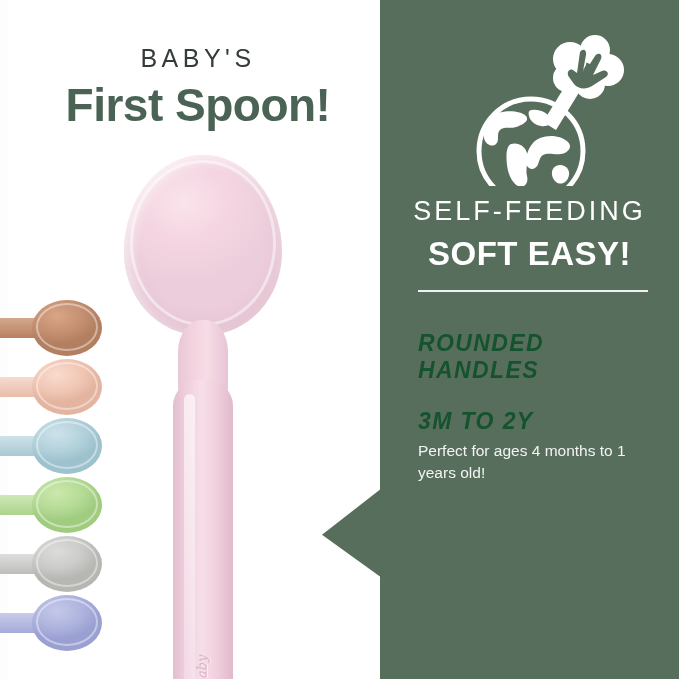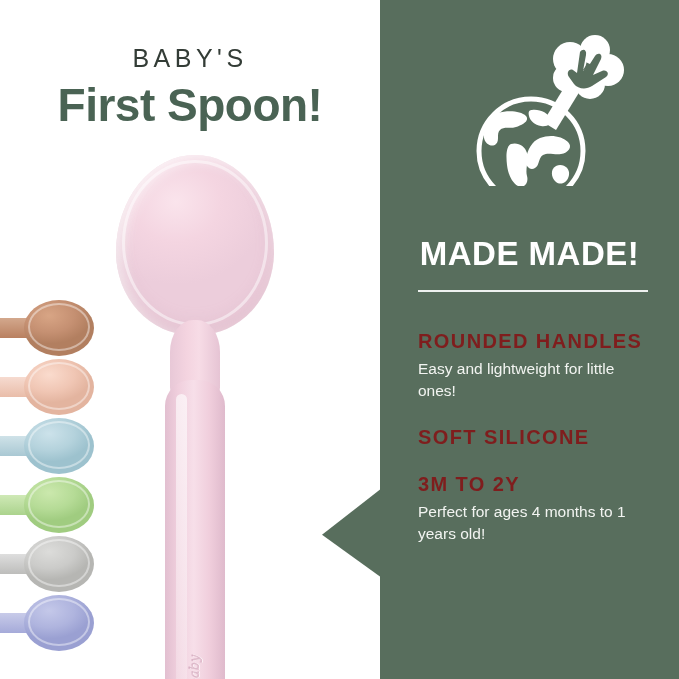--- a/index.html
+++ b/index.html
@@ -5,21 +5,21 @@
   html,body{margin:0;padding:0;}
   body{
     width:679px;height:679px;
     font-family:"Liberation Sans", sans-serif;
     background:#ffffff;
     overflow:hidden;
   }
   .canvas{position:relative;width:679px;height:679px;background:#fdfdfd;overflow:hidden;}
 
   
-  .left-pane{position:absolute;left:0;top:0;width:380px;height:679px;background:#ffffff;}
+  .left-pane{position:absolute;left:8px;top:0;width:380px;height:679px;background:#ffffff;}
 
   .eyebrow{
     position:absolute;left:0;top:44px;width:380px;text-align:center;
     font-size:25px;letter-spacing:4.5px;color:#333c36;font-weight:400;
   }
   .headline{
     position:absolute;left:0;top:78px;width:380px;text-align:center;
     font-size:46px;font-weight:700;color:#4a6354;letter-spacing:-0.5px;
   }
 
@@ -98,21 +98,21 @@
     font-size:33px;letter-spacing:0.5px;color:#ffffff;font-weight:700;
   }
   .divider{
     position:absolute;left:418px;top:290px;width:230px;height:2px;
     background:#ffffff;opacity:.9;
   }
 
   .features{position:absolute;left:418px;top:330px;width:236px;}
   .feature{margin-bottom:24px;}
   .f-title{
-    font-size:20px;font-weight:700;color:#7f1d1d;letter-spacing:1.4px;margin-bottom:5px;
+    font-size:23px;font-weight:700;color:#14532d;letter-spacing:1.4px;margin-bottom:5px;font-style:italic;
   }
   .f-body{
     font-size:15.5px;color:#f2f4f1;line-height:1.42;font-weight:400;
   }
 </style>
 </head>
 <body>
 
 <div class="canvas">
 
@@ -194,30 +194,29 @@
           <path d="M160 112 C170 108 182 110 188 116 C193 121 188 127 181 128
                    C174 129 168 126 163 129 C158 132 160 139 155 142
                    C150 145 145 140 146 134 C147 124 152 115 160 112 Z"></path>
           <path d="M176 140 C183 137 190 142 189 149 C188 156 181 160 176 156
                    C171 152 170 143 176 140 Z"></path>
         </g>
       </g>
     </svg>
   </div>
 
-  <div class="panel-title2">MADE MADE!</div>
+  <div class="panel-title">SELF-FEEDING</div>
+  <div class="panel-title2">SOFT EASY!</div>
   <div class="divider"></div>
 
   <div class="features">
     <div class="feature">
       <div class="f-title">ROUNDED HANDLES</div>
-      <div class="f-body">Easy and lightweight for little ones!</div>
     </div>
     <div class="feature">
-      <div class="f-title">SOFT SILICONE</div>
     </div>
     <div class="feature">
       <div class="f-title">3M TO 2Y</div>
       <div class="f-body">Perfect for ages 4 months to 1 years old!</div>
     </div>
   </div>
 
 </div>
 
 </body></html>

